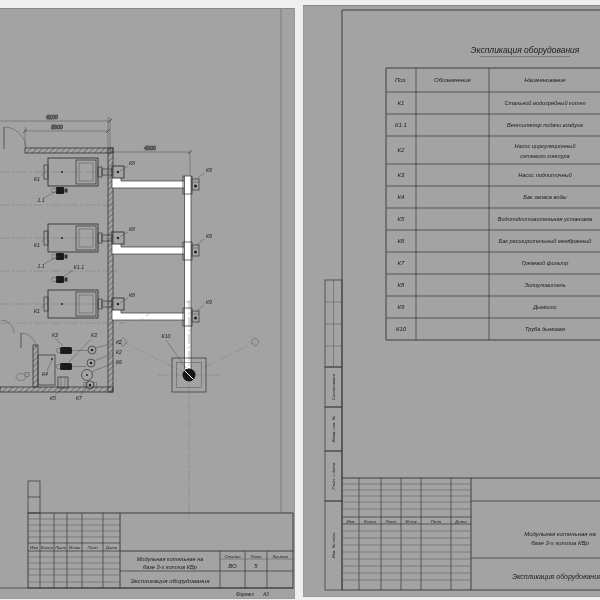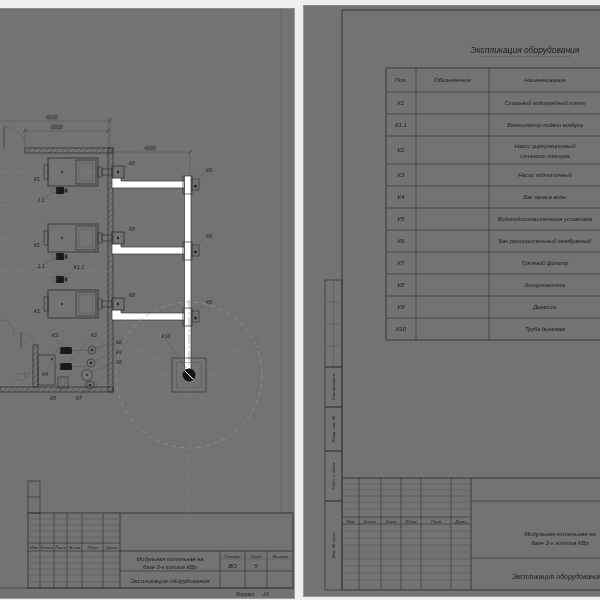--- a/index.html
+++ b/index.html
@@ -1,18 +1,18 @@
 <!DOCTYPE html>
 <html><head>
 <meta charset="utf-8">
 <style>
   html,body{margin:0;padding:0;}
   .canvas{position:relative;width:600px;height:600px;background:#efefef;overflow:hidden;
           font-family:"Liberation Sans",sans-serif;}
-  .sheet{position:absolute;background:#737373;text-align:center;}
+  .sheet{position:absolute;background:#a3a3a3;text-align:center;}
   .sheet-left{left:0;top:8px;width:294px;height:589px;
               border-top:1px solid #8a8a8a;border-right:1px solid #9a9a9a;border-bottom:1px solid #9a9a9a;}
   .sheet-right{left:303px;top:5px;width:297px;height:590px;
                border-top:1px solid #8a8a8a;border-left:1px solid #9a9a9a;border-bottom:1px solid #9a9a9a;}
   svg{position:absolute;left:0;top:0;}
   
   .ti{font-family:"Liberation Sans",sans-serif;font-style:italic;fill:#1c1c1c;}
   .mid{text-anchor:middle;}
   .s43{font-size:4.3px;} .s46{font-size:4.6px;} .s5{font-size:5.2px;}
   .s55{font-size:5.6px;} .s6{font-size:6px;} .s62{font-size:6.2px;}

